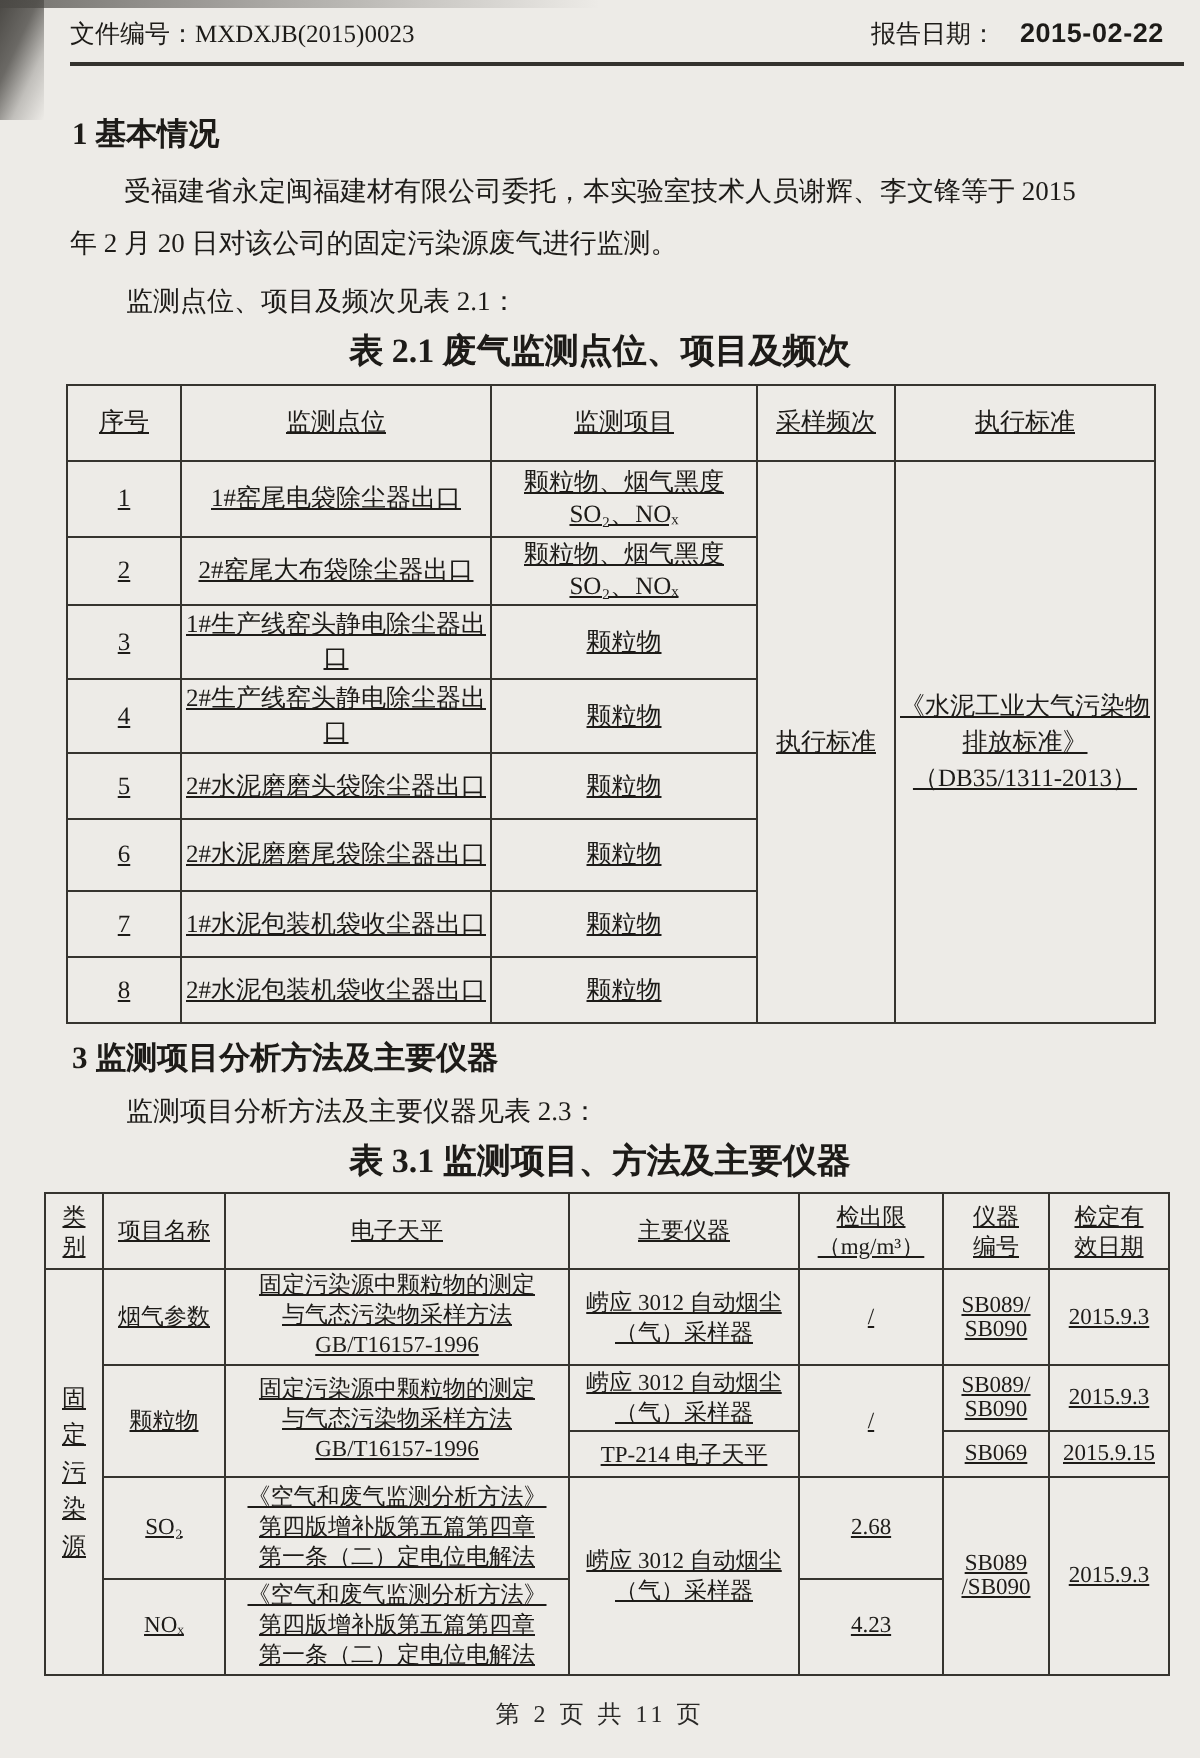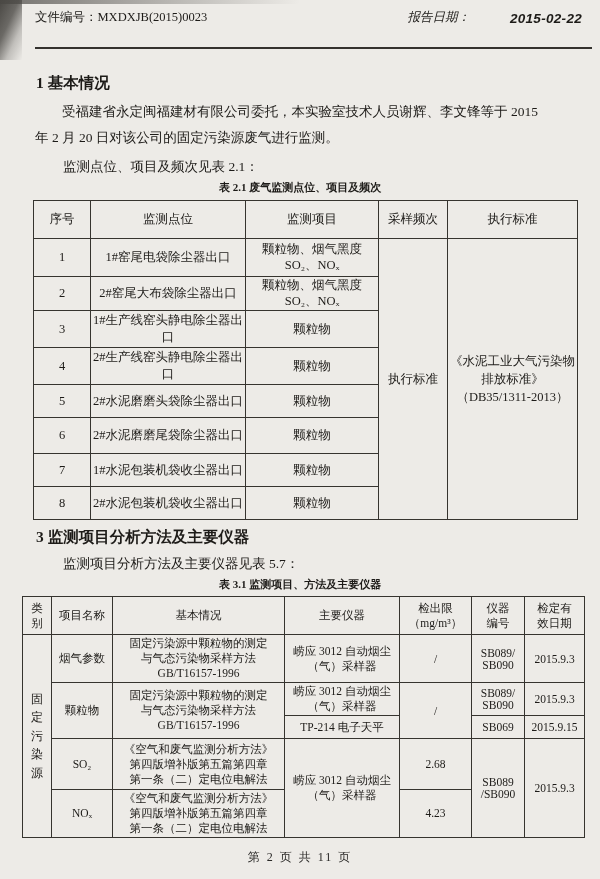--- a/index.html
+++ b/index.html
@@ -16,41 +16,41 @@
     pointer-events:none;
   }
   .scan-top {
     position:absolute; left:0; top:0; width:300px; height:4px;
     background:linear-gradient(to right,rgba(74,72,68,.75),rgba(74,72,68,0));
     pointer-events:none;
   }
   
   .doc-header {
     display:flex; justify-content:space-between; align-items:flex-end;
-    margin:9px 8px 0 35px; padding-bottom:21px;
+    margin:9px 8px 0 35px; padding-bottom:5px;
     border-bottom:2px solid #34322e;
     font-size:12.5px;
   }
   .doc-header .left { white-space:nowrap; }
-  .doc-header .right { display:flex; align-items:flex-end; gap:12px; margin-right:10px; white-space:nowrap;font-style:italic; }
+  .doc-header .right { display:flex; align-items:flex-start; gap:12px; margin-right:10px; white-space:nowrap; }
   .date-value {
     font-family:"Liberation Sans","DejaVu Sans",sans-serif;
-    font-weight:bold; font-size:13.5px; letter-spacing:.3px;margin-left:28px;
+    font-weight:bold; font-size:13.5px; letter-spacing:.3px;
   }
   
   .sec-heading { font-size:15.5px; font-weight:bold; margin:24px 0 0 36px; }
   .sec-heading.tight { margin-top:7px; }
   .body-para {
     margin:5px 22px 0 35px; font-size:13.5px; line-height:26px;
     text-indent:2em; white-space:pre-line; text-align:justify;
   }
   .intro-line { margin:7px 16px 0 63px; font-size:13.5px; }
-  .tbl-caption { margin-top:4px; text-align:center; font-size:11px; font-weight:bold; }
-  
-  table { border-collapse:collapse; table-layout:fixed; }
+  .tbl-caption { margin-top:4px; text-align:center; font-size:17px; font-weight:bold; }
+  
+  table { border-collapse:collapse; table-layout:fixed;text-decoration:underline; }
   td,th {
     border:1px solid #36342f; text-align:center; vertical-align:middle;
     white-space:pre-line; font-weight:normal; padding:1px 2px; overflow:hidden;
   }
   #t21 { margin:5px 0 0 33px; width:544px; font-size:12.5px; }
   #t21 tr:nth-child(1){height:38px}
   #t21 tr:nth-child(2){height:38px}
   #t21 tr:nth-child(3){height:30px}
   #t21 tr:nth-child(4){height:30px}
   #t21 tr:nth-child(5){height:32px}
@@ -161,39 +161,39 @@
         <td>8</td>
         <td>2#水泥包装机袋收尘器出口</td>
         <td>颗粒物</td>
       </tr>
     </tbody>
       </table>
   </div>
 
   <div>
     <div class="sec-heading tight">3  监测项目分析方法及主要仪器</div>
-    <div class="intro-line">监测项目分析方法及主要仪器见表 5.7：</div>
+    <div class="intro-line">监测项目分析方法及主要仪器见表 2.3：</div>
     <div class="tbl-caption">表 3.1 监测项目、方法及主要仪器</div>
 
     <table id="t31">
       <colgroup>
           <col style="width:29px">
           <col style="width:61px">
           <col style="width:172px">
           <col style="width:115px">
           <col style="width:72px">
           <col style="width:53px">
           <col style="width:60px">
         </colgroup>
       <tbody>
           <tr>
         <th>类
 别</th>
         <th>项目名称</th>
-        <th>基本情况</th>
+        <th>电子天平</th>
         <th>主要仪器</th>
         <th>检出限
 （mg/m³）</th>
         <th>仪器
 编号</th>
         <th>检定有
 效日期</th>
       </tr>
       <tr>
         <td rowspan="5" class="category-cell">固

